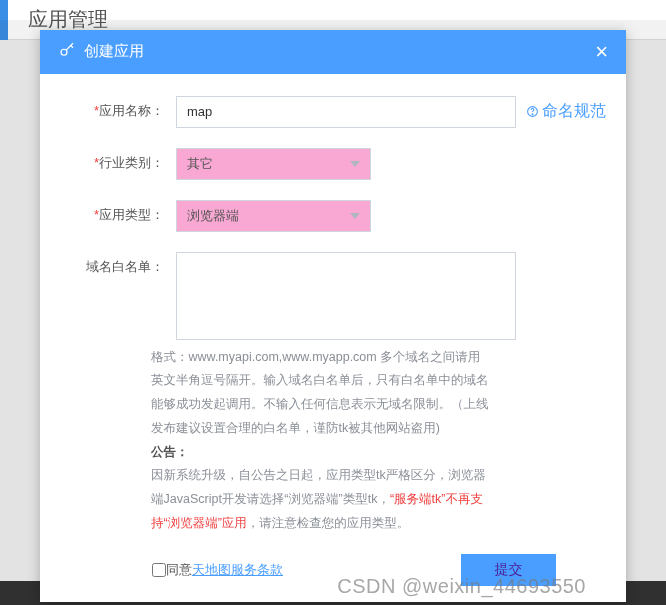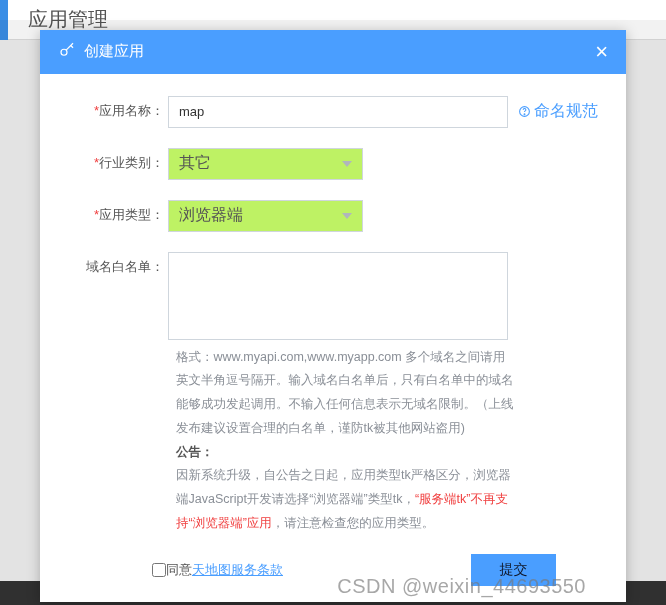--- a/index.html
+++ b/index.html
@@ -84,44 +84,44 @@
       width: 100px;
       text-align: right;
       color: #555;
       padding-top: 6px;
       flex-shrink: 0;
       font-size: 13px;
     }
     .req { color: #f04040; }
     .form-control-wrap {
       flex: 1;
-      margin-left: 4px;
+      margin-left: 12px;
       display: flex;
       align-items: center;
       gap: 10px;
     }
     .form-input {
       height: 32px;
       border: 1px solid #cfd6dd;
       padding: 0 10px;
       font-size: 13px;
       color: #333;
       width: 340px;
       outline: none;
       font-family: inherit;
     }
     .form-select {
       height: 32px;
       border: 1px solid #cfd6dd;
       padding: 0 10px;
-      font-size: 16px;
+      font-size: 13px;
       color: #555;
       width: 195px;
       outline: none;
-      background: #bef264;
+      background: #f9a8d4;
       display: flex;
       align-items: center;
       justify-content: space-between;
       cursor: pointer;
     }
     .select-arrow {
       width: 0; height: 0;
       border-left: 5px solid transparent;
       border-right: 5px solid transparent;
       border-top: 6px solid #b0b6bd;
@@ -140,21 +140,21 @@
       color: #4a9eff;
       font-size: 16px;
       cursor: pointer;
       display: flex;
       align-items: center;
       gap: 3px;
       white-space: nowrap;
     }
     .naming-link svg { flex-shrink: 0; }
     .help-block {
-      margin-left: 112px;
+      margin-left: 87px;
       width: 340px;
       color: #8a8f97;
       font-size: 12.5px;
       line-height: 1.9;
       margin-top: -14px;
     }
     .help-block .bold { color: #555; font-weight: bold; }
     .help-block .red { color: #f04040; }
     .modal-footer {
       display: flex;
@@ -169,24 +169,24 @@
       align-items: center;
       font-size: 13px;
       color: #555;
     }
     .agree-wrap input[type=checkbox] {
       width: 14px; height: 14px;
     }
     .agree-link { color: #4a9eff; text-decoration: underline; cursor: pointer; }
     .submit-btn {
       background: #4a9eff;
-      color: #0f172a;
+      color: #4c1d95;
       border: none;
       height: 32px;
-      width: 85px;
+      width: 95px;
       font-size: 14px;
       cursor: pointer;
       font-family: inherit;
     }
     .watermark {
       position: absolute;
       right: 80px;
       bottom: 7px;
       color: rgba(120,120,120,0.65);
       font-size: 20px;

